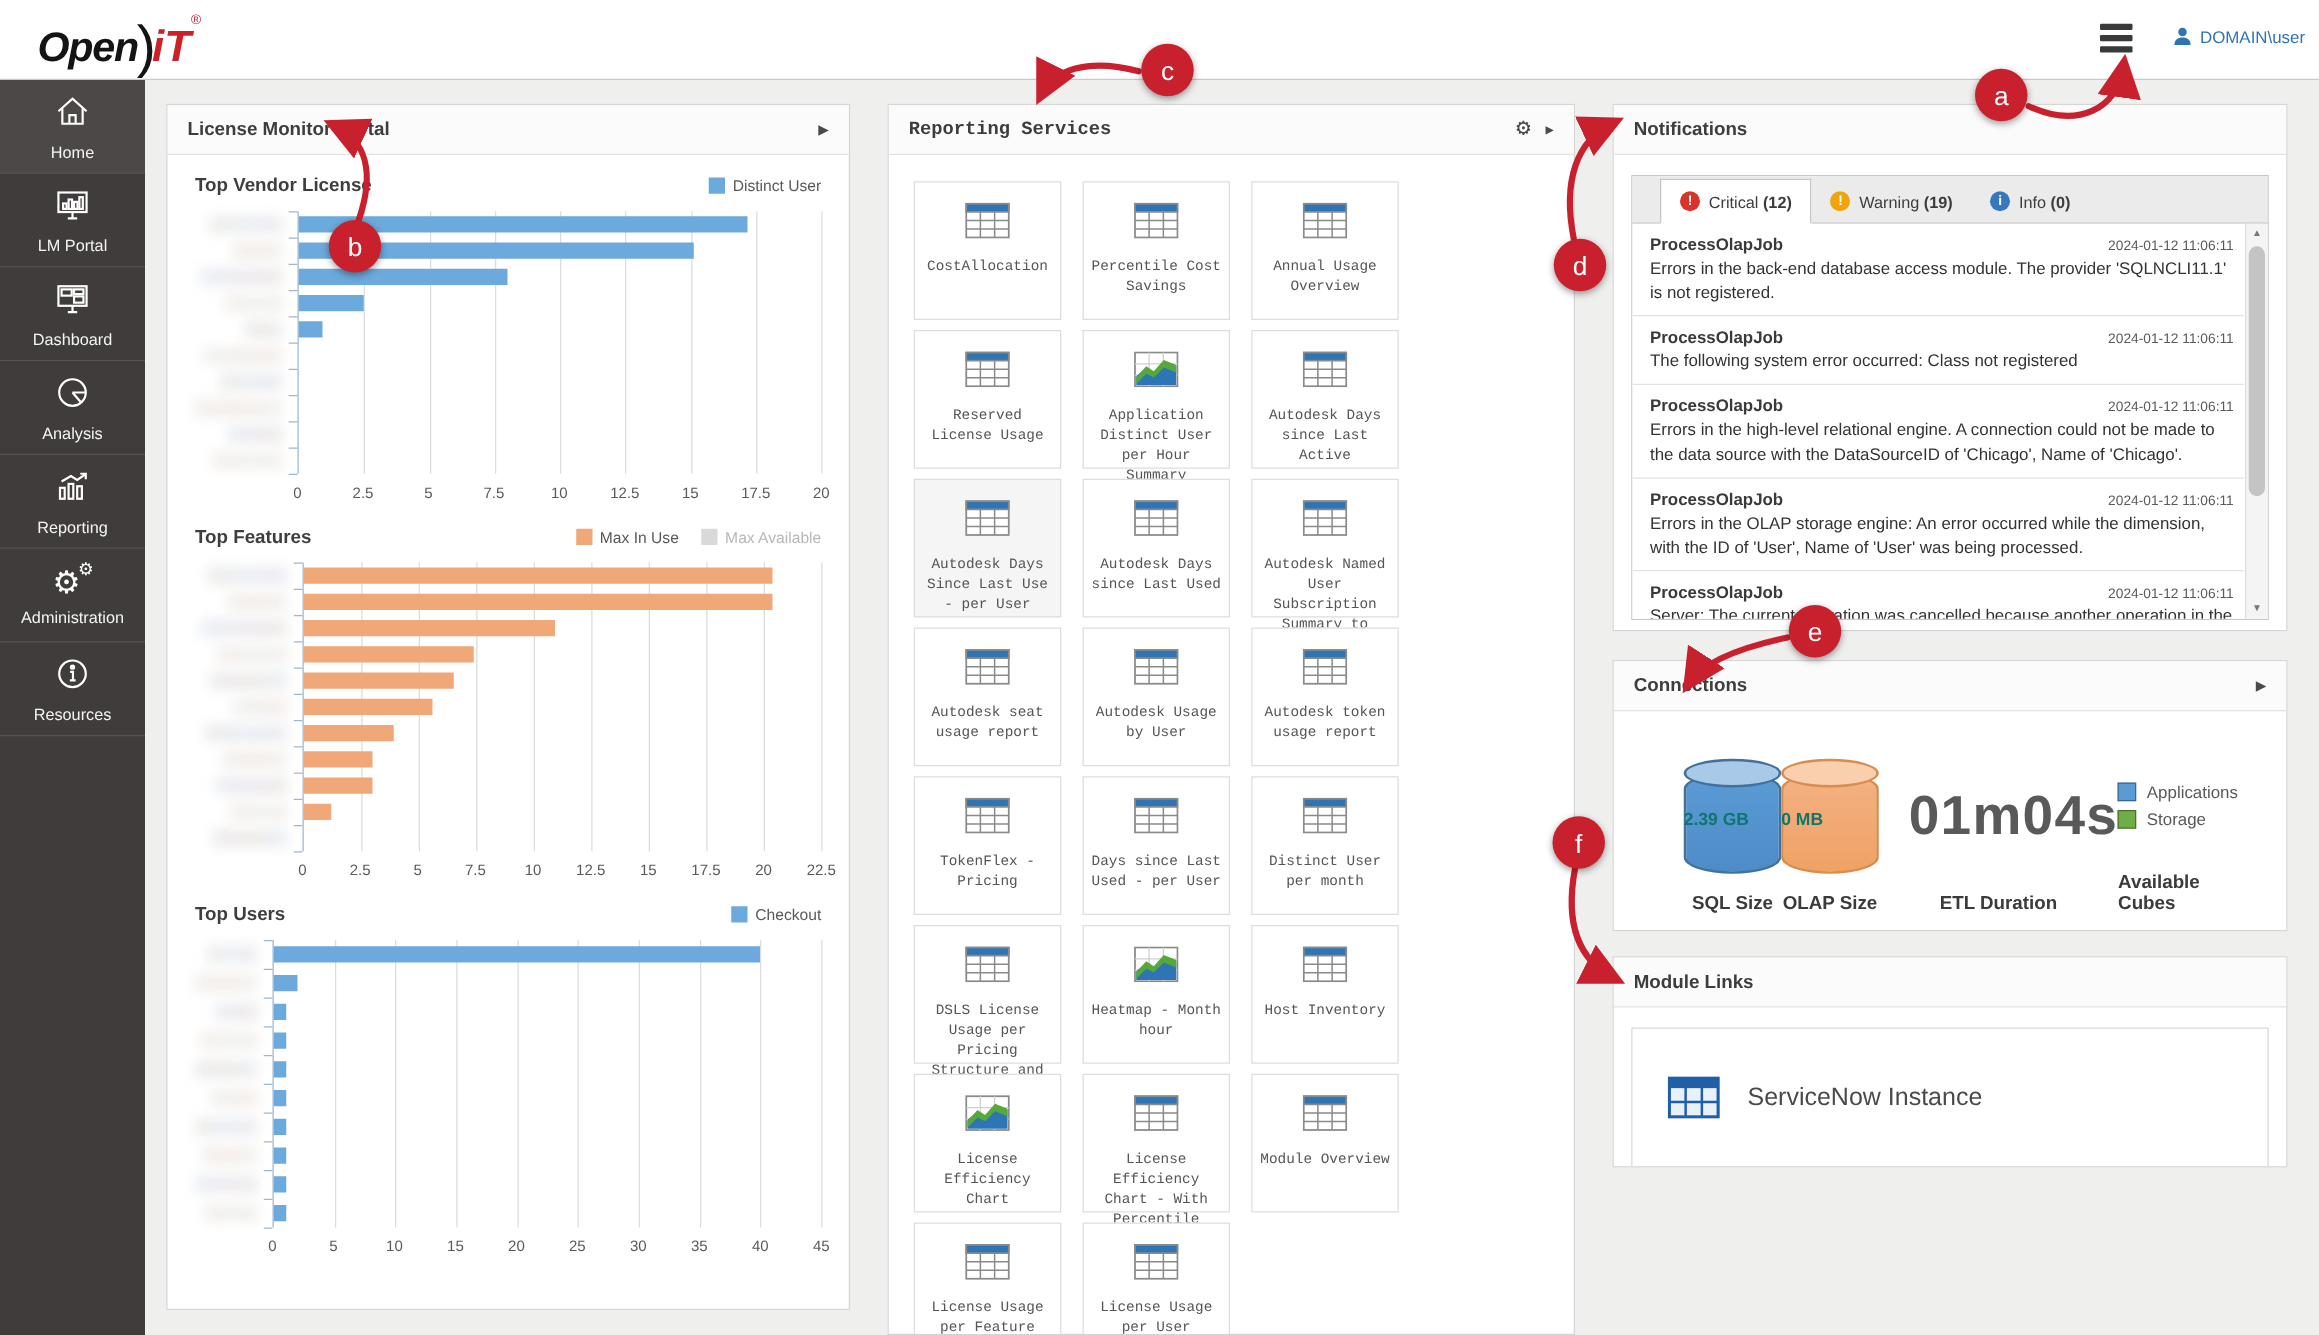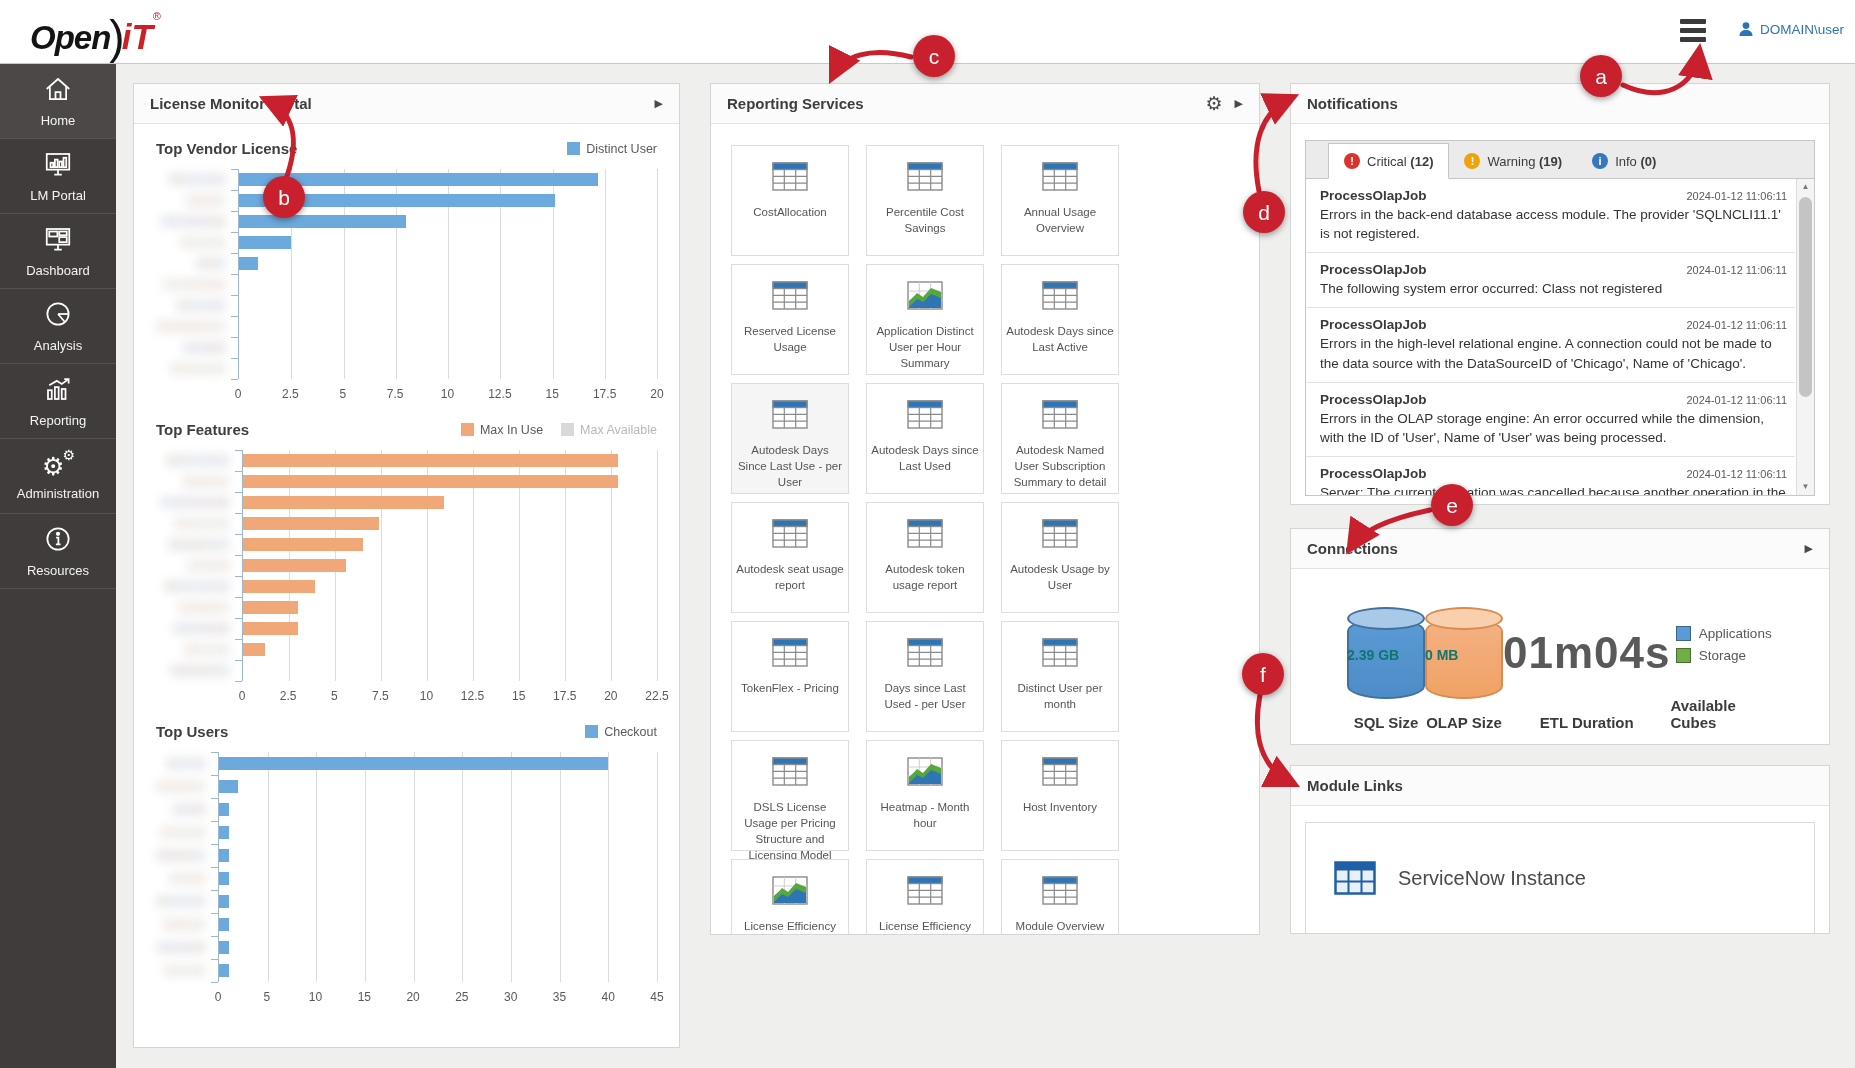--- a/index.html
+++ b/index.html
@@ -83,21 +83,21 @@
 
   
   .connrow { display:flex; justify-content:space-between; padding:22px 52px 0 56px; }
   .metric { display:flex; flex-direction:column; align-items:center; height:140px; }
   .metric .viz { flex:1; display:flex; align-items:center; }
   .mlabel { font-size:15px; font-weight:700; color:#3b3b3b; }
   .cyl { position:relative; width:78px; height:92px; }
   .cyl .cbody { position:absolute; top:11px; bottom:0; left:0; right:0; border-radius:39px / 13px; }
   .cyl .ctop { position:absolute; top:0; left:0; right:0; height:23px; border-radius:50%; }
   .cyl .cval { position:absolute; left:0; right:0; top:44%; color:#0f766e; font-weight:700; font-size:14px; }
-  .etlval { font-size:44px; font-weight:700; color:#595959; letter-spacing:1px; }
+  .etlval { font-size:44px; font-weight:700; color:#595959; letter-spacing:1px;padding-left:24px; }
   .cubeleg { display:flex; flex-direction:column; gap:7px; }
   .cubeleg .row { display:flex; align-items:center; gap:8px; font-size:13.5px; color:#595959; }
   .cubeleg .sq { width:15px; height:15px; border:1px solid rgba(0,0,0,.35); }
 
   
   .modcard { margin:16px 14px 0 14px; border:1px solid #d9d9d9; height:112px; display:flex; align-items:center; padding-left:28px; gap:22px; cursor:pointer; }
   .modtext { font-size:20px; color:#4a4a4a; }
 
   
   #callouts { position:absolute; left:0; top:0; z-index:60; pointer-events:none; }
@@ -517,21 +517,21 @@
           <span class="xlab" style="left: 55.5556%;">25</span>
           <span class="xlab" style="left: 66.6667%;">30</span>
           <span class="xlab" style="left: 77.7778%;">35</span>
           <span class="xlab" style="left: 88.8889%;">40</span>
           <span class="xlab" style="left: 100%;">45</span>
         </div>
       </div>
     </div>
 </div>
 
-<div class="panel" style="left:710px; top:83px; width:550px; height:852px;">
+<div class="panel" style="left:710px; top:83px; width:550px; height:985px;font-family:Liberation Mono, monospace;">
   <div class="phead">
     <span class="ptitle">Reporting Services</span>
     <span class="spacer"></span>
     <span class="icn-gear">⚙</span>
     <span class="icn-play">▶</span>
   </div>
   <div class="tiles" id="tiles">
       <div class="tile">
         <span><svg width="36" height="29" viewBox="0 0 36 29">
             <rect x="1" y="1" width="34" height="27" fill="#fff" stroke="#8a8a8a" stroke-width="1.4"></rect>
@@ -645,32 +645,32 @@
       </div>
       <div class="tile">
         <span><svg width="36" height="29" viewBox="0 0 36 29">
             <rect x="1" y="1" width="34" height="27" fill="#fff" stroke="#8a8a8a" stroke-width="1.4"></rect>
             <rect x="1" y="1" width="34" height="6.5" fill="#2e75b6" stroke="#8a8a8a" stroke-width="1.4"></rect>
             <line x1="12.3" y1="7.5" x2="12.3" y2="28" stroke="#8a8a8a" stroke-width="1.2"></line>
             <line x1="23.7" y1="7.5" x2="23.7" y2="28" stroke="#8a8a8a" stroke-width="1.2"></line>
             <line x1="1" y1="14.3" x2="35" y2="14.3" stroke="#8a8a8a" stroke-width="1.2"></line>
             <line x1="1" y1="21.1" x2="35" y2="21.1" stroke="#8a8a8a" stroke-width="1.2"></line>
           </svg></span>
+        <div class="tile-label">Autodesk Usage by User</div>
+      </div>
+      <div class="tile">
+        <span><svg width="36" height="29" viewBox="0 0 36 29">
+            <rect x="1" y="1" width="34" height="27" fill="#fff" stroke="#8a8a8a" stroke-width="1.4"></rect>
+            <rect x="1" y="1" width="34" height="6.5" fill="#2e75b6" stroke="#8a8a8a" stroke-width="1.4"></rect>
+            <line x1="12.3" y1="7.5" x2="12.3" y2="28" stroke="#8a8a8a" stroke-width="1.2"></line>
+            <line x1="23.7" y1="7.5" x2="23.7" y2="28" stroke="#8a8a8a" stroke-width="1.2"></line>
+            <line x1="1" y1="14.3" x2="35" y2="14.3" stroke="#8a8a8a" stroke-width="1.2"></line>
+            <line x1="1" y1="21.1" x2="35" y2="21.1" stroke="#8a8a8a" stroke-width="1.2"></line>
+          </svg></span>
         <div class="tile-label">Autodesk token usage report</div>
-      </div>
-      <div class="tile">
-        <span><svg width="36" height="29" viewBox="0 0 36 29">
-            <rect x="1" y="1" width="34" height="27" fill="#fff" stroke="#8a8a8a" stroke-width="1.4"></rect>
-            <rect x="1" y="1" width="34" height="6.5" fill="#2e75b6" stroke="#8a8a8a" stroke-width="1.4"></rect>
-            <line x1="12.3" y1="7.5" x2="12.3" y2="28" stroke="#8a8a8a" stroke-width="1.2"></line>
-            <line x1="23.7" y1="7.5" x2="23.7" y2="28" stroke="#8a8a8a" stroke-width="1.2"></line>
-            <line x1="1" y1="14.3" x2="35" y2="14.3" stroke="#8a8a8a" stroke-width="1.2"></line>
-            <line x1="1" y1="21.1" x2="35" y2="21.1" stroke="#8a8a8a" stroke-width="1.2"></line>
-          </svg></span>
-        <div class="tile-label">Autodesk Usage by User</div>
       </div>
       <div class="tile">
         <span><svg width="36" height="29" viewBox="0 0 36 29">
             <rect x="1" y="1" width="34" height="27" fill="#fff" stroke="#8a8a8a" stroke-width="1.4"></rect>
             <rect x="1" y="1" width="34" height="6.5" fill="#2e75b6" stroke="#8a8a8a" stroke-width="1.4"></rect>
             <line x1="12.3" y1="7.5" x2="12.3" y2="28" stroke="#8a8a8a" stroke-width="1.2"></line>
             <line x1="23.7" y1="7.5" x2="23.7" y2="28" stroke="#8a8a8a" stroke-width="1.2"></line>
             <line x1="1" y1="14.3" x2="35" y2="14.3" stroke="#8a8a8a" stroke-width="1.2"></line>
             <line x1="1" y1="21.1" x2="35" y2="21.1" stroke="#8a8a8a" stroke-width="1.2"></line>
           </svg></span>

